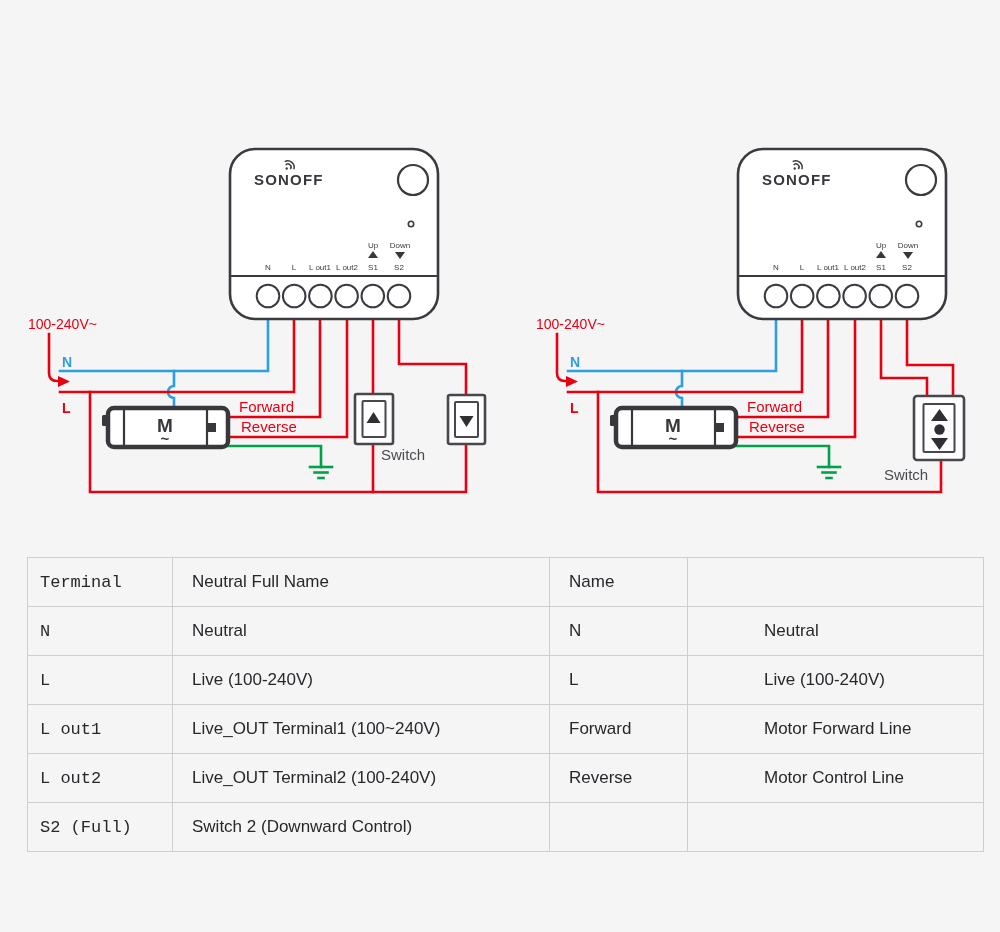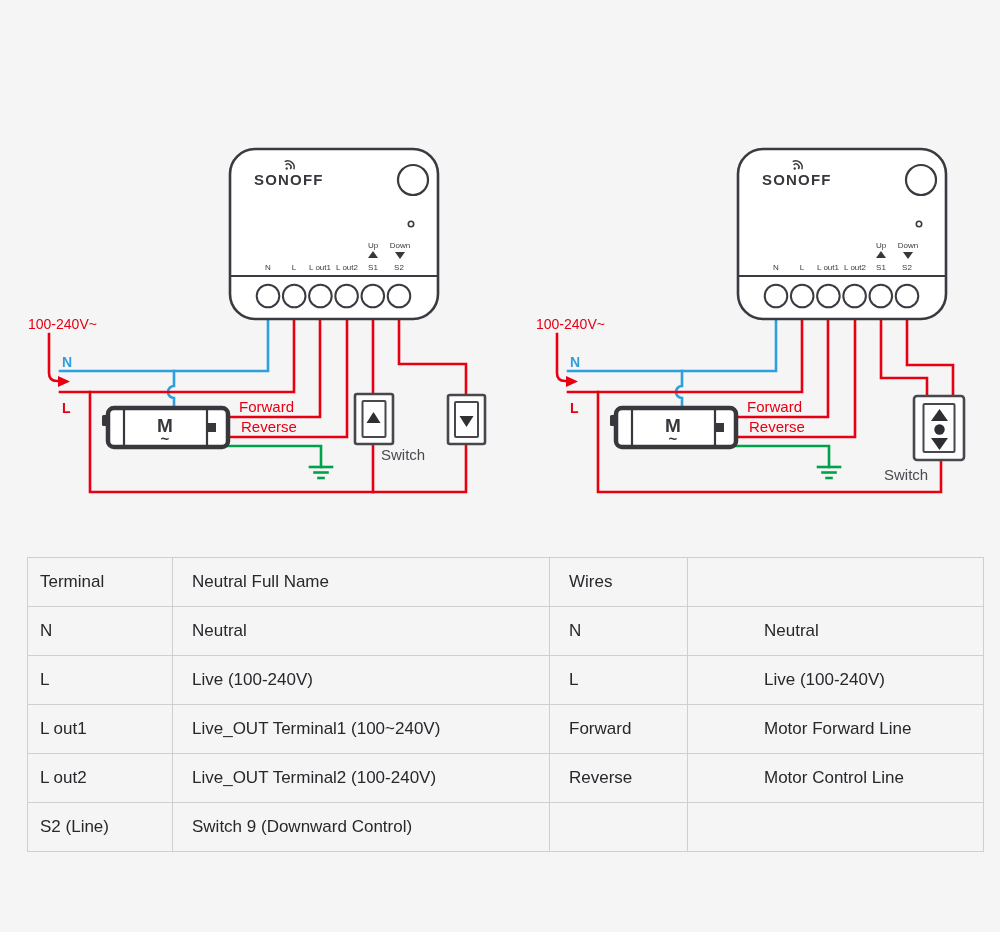--- a/index.html
+++ b/index.html
@@ -11,21 +11,21 @@
   .red-s{stroke:#e60012;} .blue-s{stroke:#2f9fdc;} .green-s{stroke:#00a14b;}
   .red-f{fill:#e60012;} .blue-f{fill:#2f9fdc;} .dark-f{fill:#37373c;}
   .lbl{font-size:15px;} .lbl-sm{font-size:14px;}
   .bold{font-weight:bold;}
   .gray{fill:#4a4a4f;}
   .devtxt{fill:#3a3a40;font-size:8px;}
   table.spec{position:absolute;left:27px;top:557px;width:956px;border-collapse:collapse;
              table-layout:fixed;color:#28282c;font-size:17px;}
   table.spec th,table.spec td{border:1px solid #cfcfd2;font-weight:400;text-align:left;
              vertical-align:middle;height:48px;padding:0 4px 0 19px;overflow:hidden;white-space:nowrap;}
-  table.spec .c1{padding-left:12px;}
+  table.spec .c1{padding-left:12px;font-family:Liberation Mono, monospace;}
   table.spec .c4{padding-left:76px;}
 </style>
 </head>
 <body>
 
 <div class="stage">
 
 <svg class="diagrams" width="1000" height="545" viewBox="0 0 1000 545">
 
   <g>
@@ -189,21 +189,21 @@
   <colgroup>
     <col style="width:145px">
         <col style="width:377px">
         <col style="width:138px">
         <col style="width:296px">
   </colgroup>
   <tbody>
         <tr>
     <th class="c1">Terminal</th>
     <th class="c2">Neutral Full Name</th>
-    <th class="c3">Wires</th>
+    <th class="c3">Name</th>
     <th class="c4"></th>
   </tr>
   <tr>
     <td class="c1">N</td>
     <td class="c2">Neutral</td>
     <td class="c3">N</td>
     <td class="c4">Neutral</td>
   </tr>
   <tr>
     <td class="c1">L</td>
@@ -217,21 +217,21 @@
     <td class="c3">Forward</td>
     <td class="c4">Motor Forward Line</td>
   </tr>
   <tr>
     <td class="c1">L out2</td>
     <td class="c2">Live_OUT Terminal2 (100-240V)</td>
     <td class="c3">Reverse</td>
     <td class="c4">Motor Control Line</td>
   </tr>
   <tr>
-    <td class="c1">S2 (Line)</td>
-    <td class="c2">Switch 9 (Downward Control)</td>
+    <td class="c1">S2 (Full)</td>
+    <td class="c2">Switch 2 (Downward Control)</td>
     <td class="c3"></td>
     <td class="c4"></td>
   </tr>
 </tbody>
     </table>
 
 </div>
 
 </body></html>

